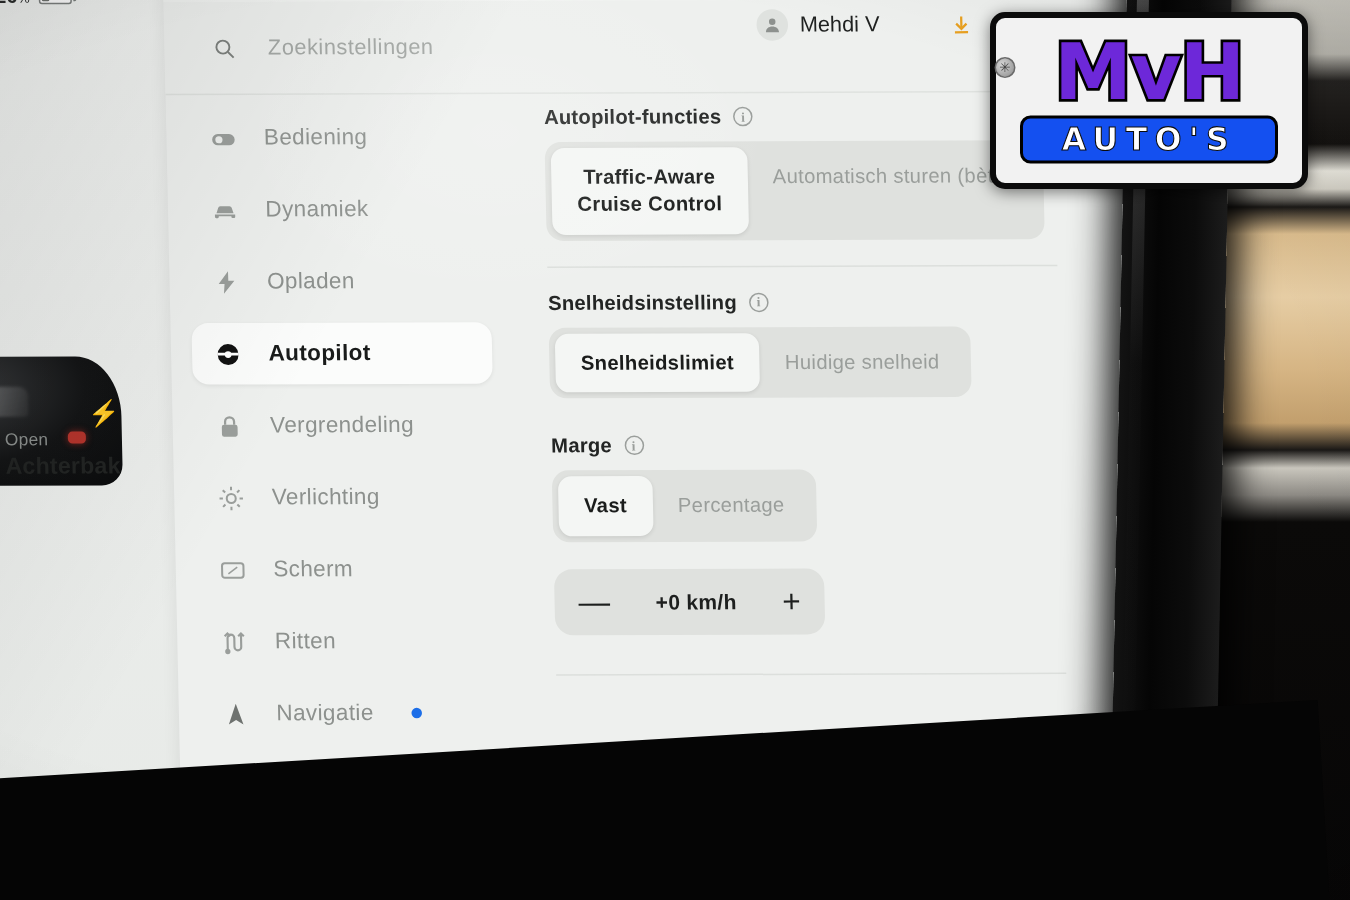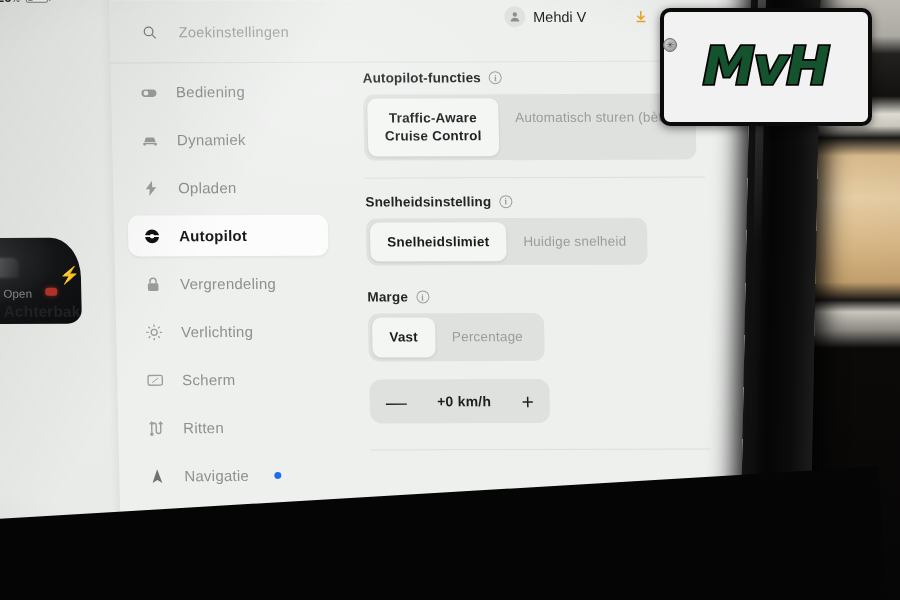--- a/index.html
+++ b/index.html
@@ -254,22 +254,22 @@
   
   .watermark{
     position:absolute; left:660px; top:8px; width:212px; height:118px;
     background:#f2f2f2; border:4px solid #0b0b0b; border-radius:10px;
     display:flex; flex-direction:column; align-items:center; justify-content:center;
     gap:3px;
     box-shadow:0 2px 10px rgba(0,0,0,.5);
   }
   .wm-top{
     font-family:"DejaVu Sans", sans-serif;
-    font-size:52px; font-weight:900; font-style:italic;
-    color:#14532d; line-height:.95; letter-spacing:-1px;
+    font-size:52px; font-weight:900; 
+    color:#6d28d9; line-height:.95; letter-spacing:-1px;
     -webkit-text-stroke:3.5px #000; paint-order:stroke fill;
   }
   .wm-bottom{
     background:#1450f0; border:2.5px solid #000; border-radius:7px;
     padding:2px 26px;
     font-family:"DejaVu Sans", sans-serif;
     font-size:21px; font-weight:900; color:#ffffff; letter-spacing:5px;
     -webkit-text-stroke:.7px #0b0b0b;
   }
   .wm-screw{
@@ -561,15 +561,16 @@
   <div class="bezel-band"></div>
   <div class="bezel-glint"></div>
   <div class="screen-shadow-bottom"></div>
 
   <div class="glare"></div>
   <div class="vignette"></div>
 
   <div class="watermark">
     <span class="wm-screw">✳</span>
     <span class="wm-top">MvH</span>
+    <span class="wm-bottom">AUTO'S</span>
   </div>
 
 </div>
 
 </body></html>

